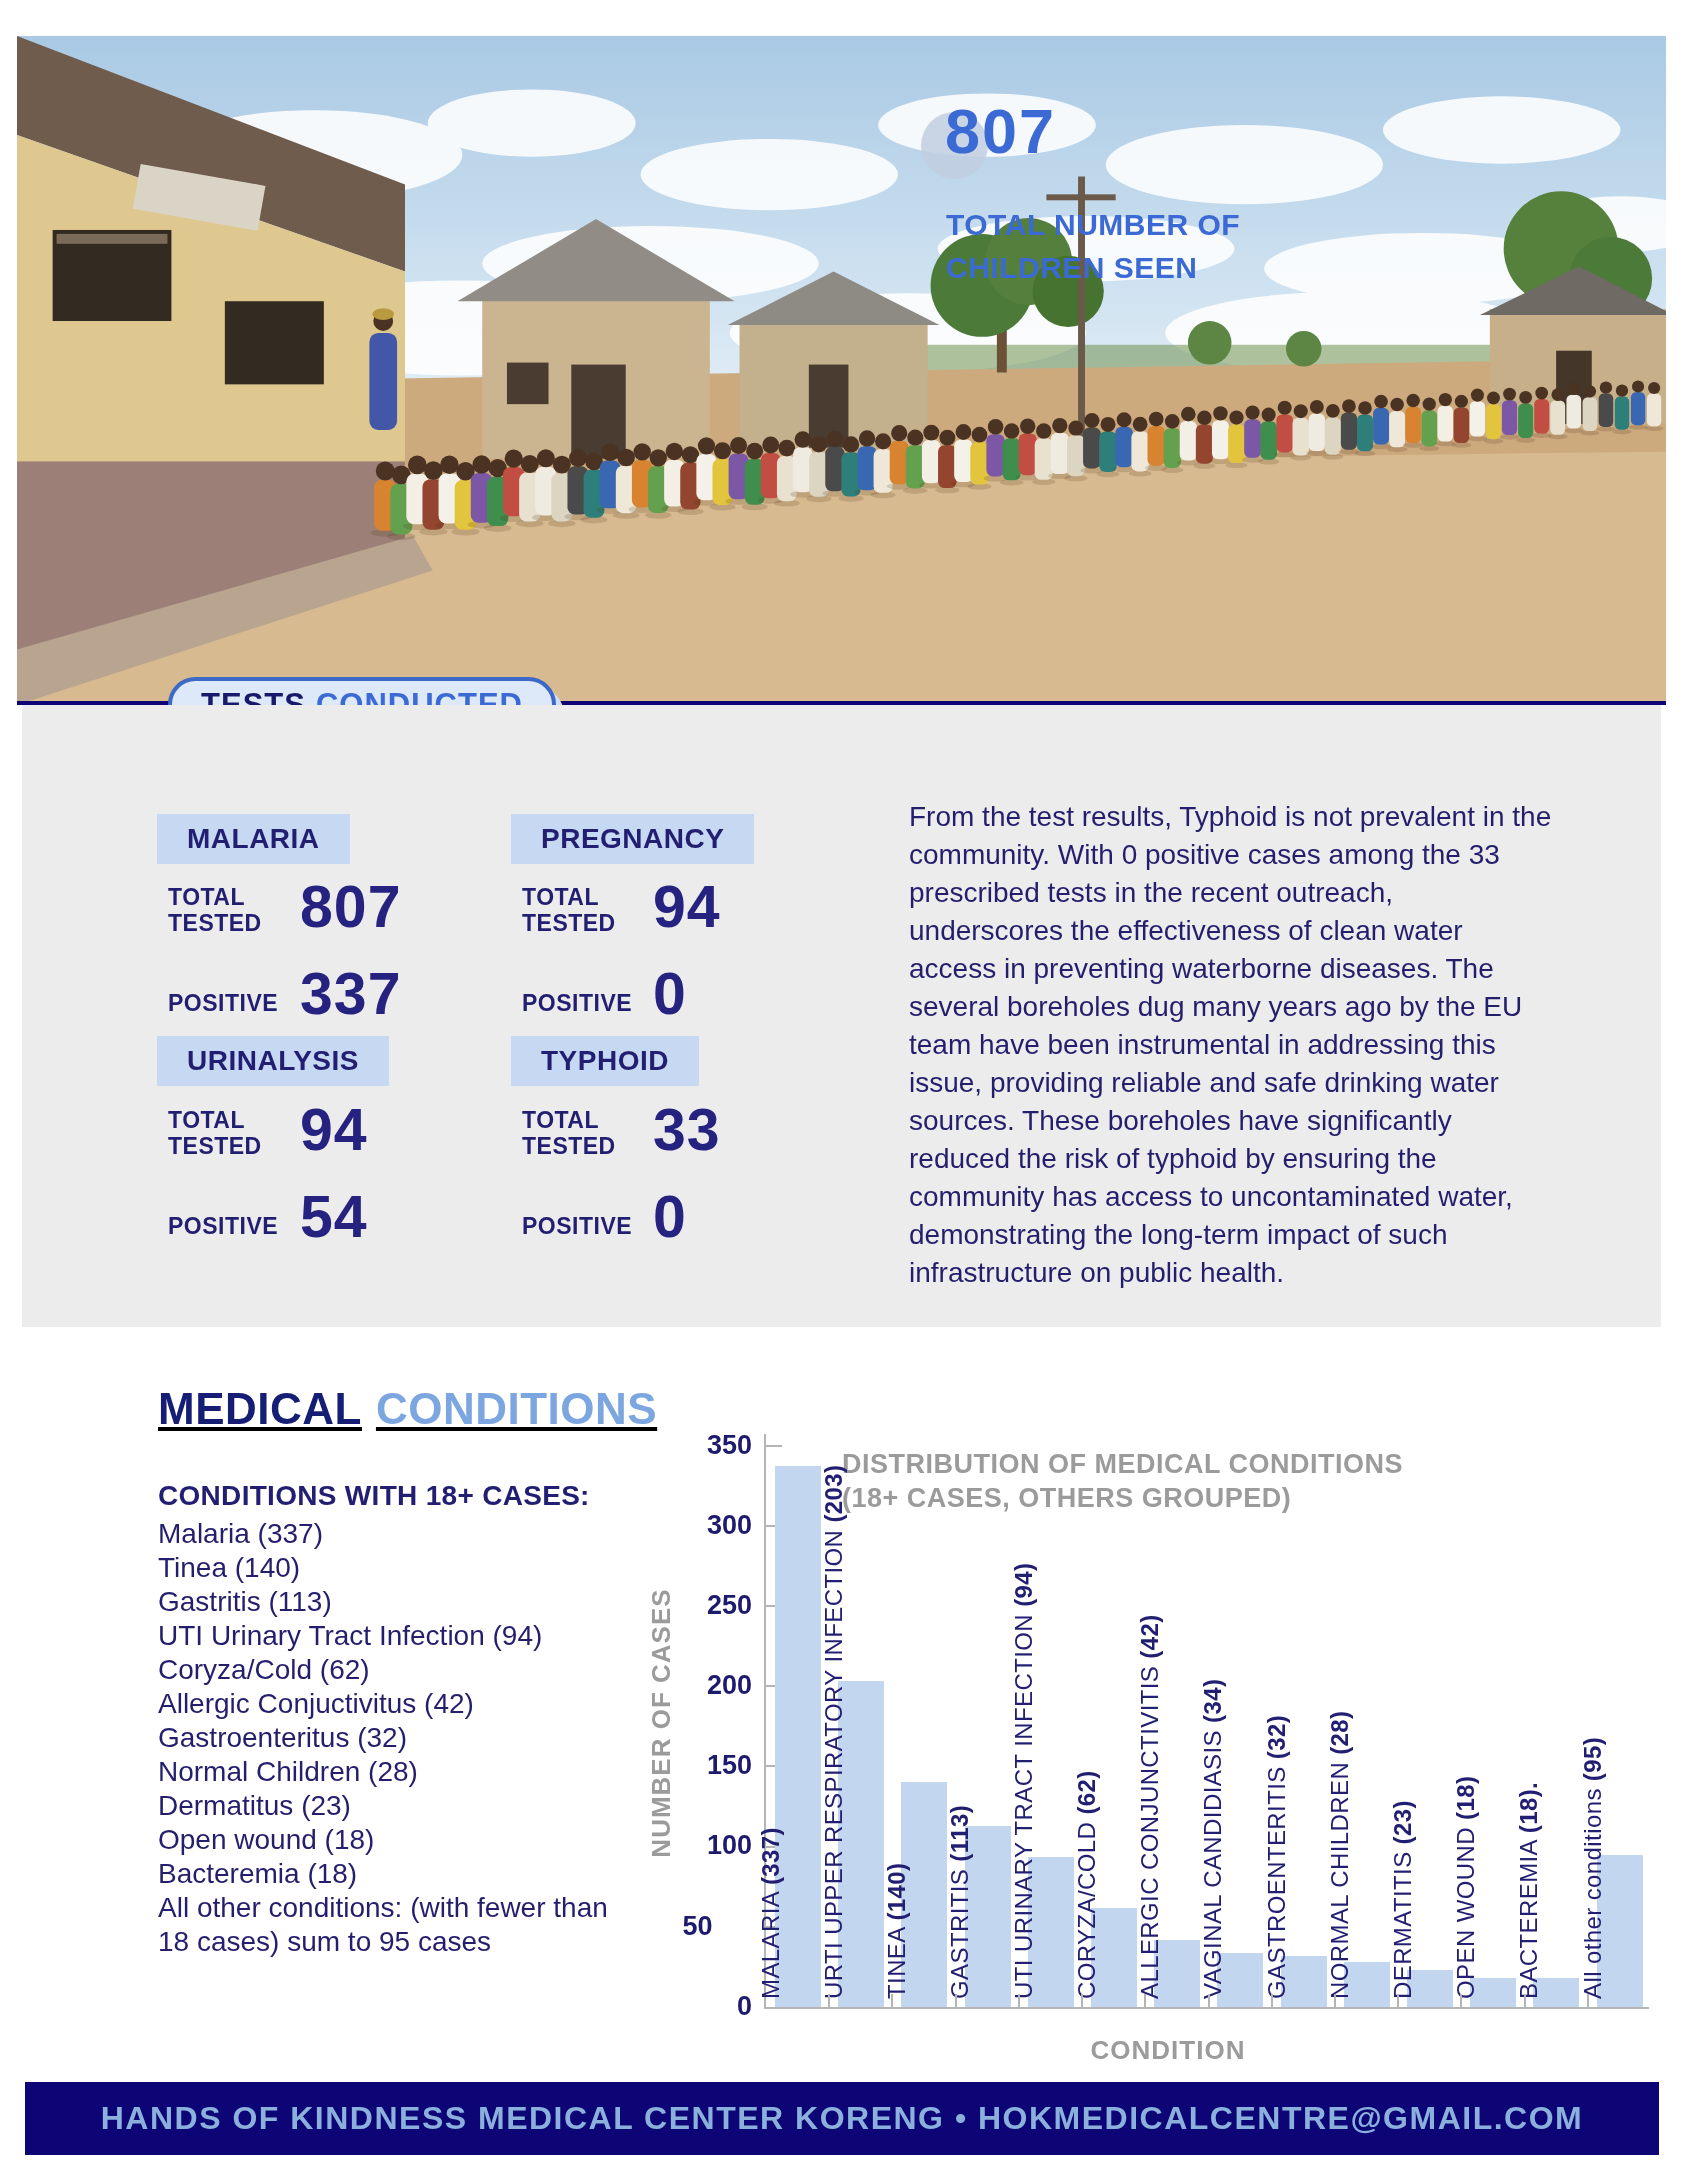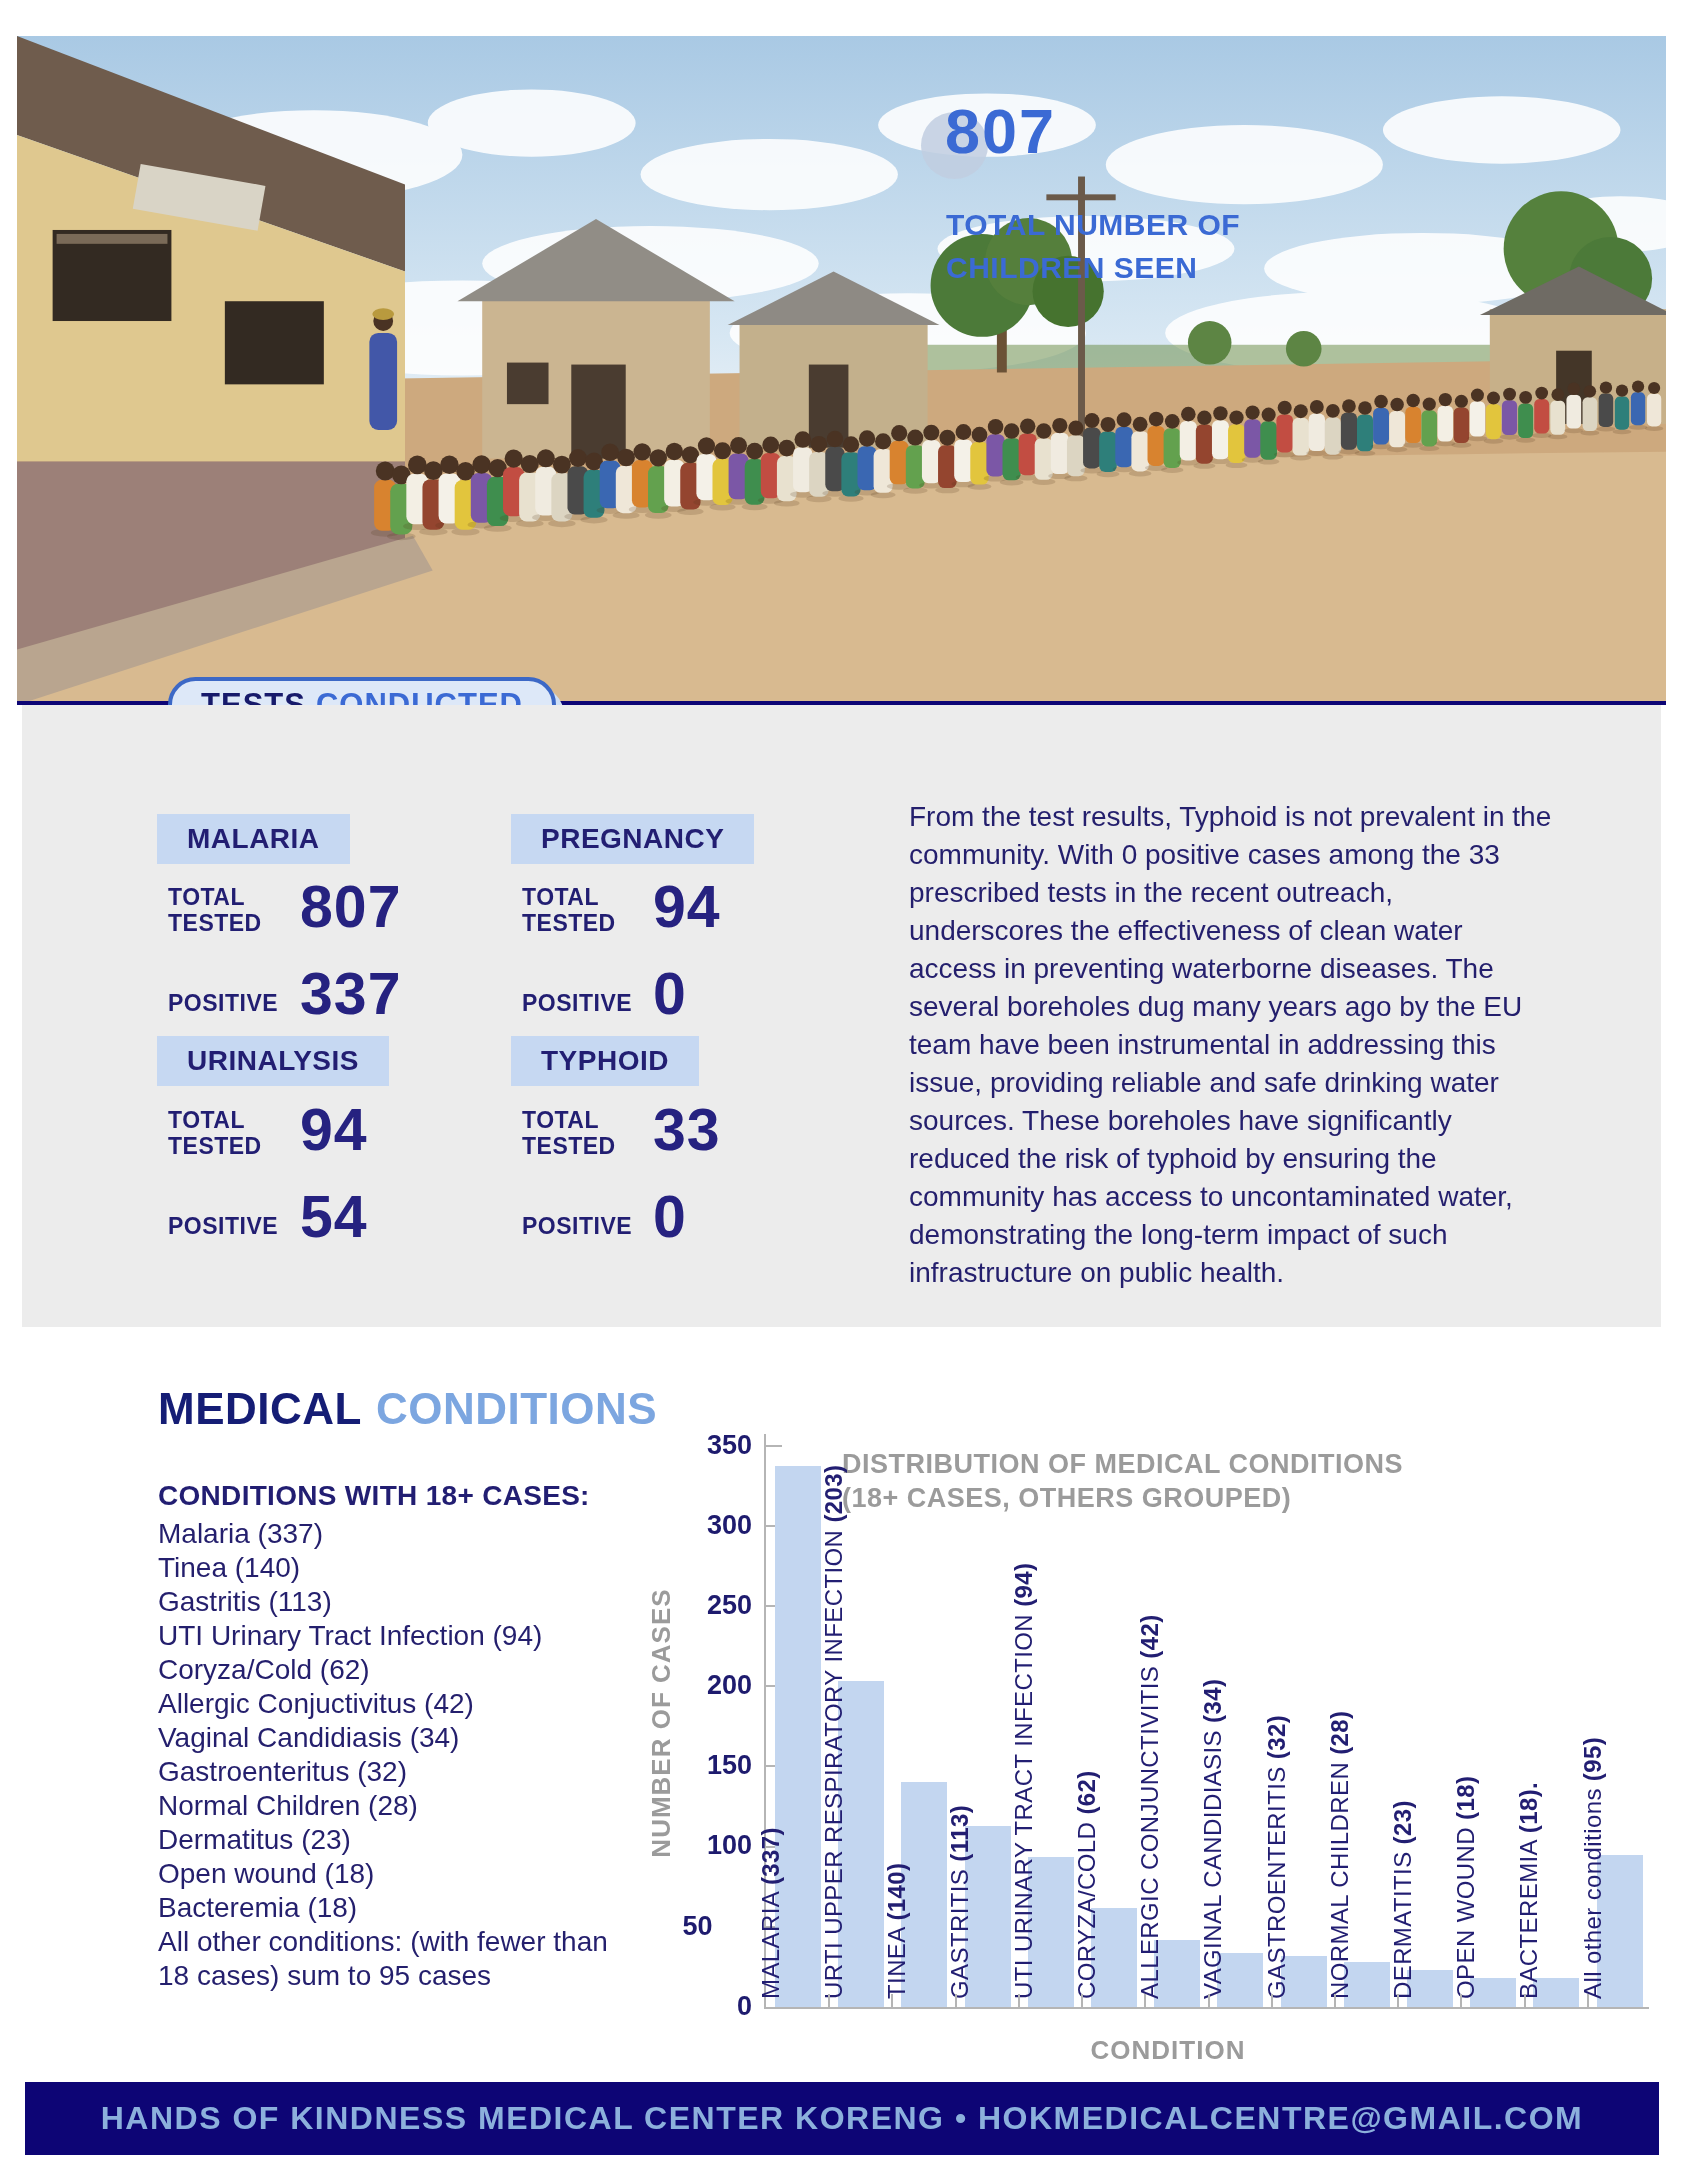--- a/index.html
+++ b/index.html
@@ -32,21 +32,21 @@
   .panel{left:22px;top:705px;width:1639px;height:622px;background:var(--panel);}
 
   .chip{position:absolute;height:50px;background:var(--chip);color:var(--navy);font-size:28px;font-weight:bold;
         display:flex;align-items:center;padding:0 30px;letter-spacing:0.5px;}
   .stat-label{position:absolute;font-size:23px;line-height:26px;font-weight:bold;color:var(--navy);letter-spacing:0.5px;}
   .stat-num{position:absolute;font-size:59px;font-weight:bold;color:#262280;letter-spacing:1px;}
 
   .narrative{left:909px;top:798px;width:644px;font-size:28px;line-height:38px;color:#241f6d;}
 
   
-  .mc-title{left:158px;top:1384px;font-size:44px;font-weight:bold;letter-spacing:0.5px;}
+  .mc-title{left:158px;top:1384px;font-size:44px;font-weight:bold;letter-spacing:0.5px;text-decoration:underline;}
   .mc-title .w1{color:#151d75;margin-right:14px;}
   .mc-title .w2{color:var(--title-lite);}
   .list-heading{left:158px;top:1480px;font-size:28px;font-weight:bold;color:var(--navy);letter-spacing:0.3px;}
   .cond-list{left:158px;top:1517px;width:450px;list-style:none;font-size:28px;line-height:34px;color:#241f6d;}
 
   
   .chart-plot{left:764px;top:1434px;width:885px;height:575px;border-left:2px solid var(--axis);border-bottom:2px solid var(--axis);}
   .bar{position:absolute;bottom:0;background:var(--bar);}
   .bar-label{position:absolute;bottom:8px;white-space:nowrap;font-size:24px;color:var(--navy);letter-spacing:0.4px;
              transform:rotate(-90deg);transform-origin:0 100%;}
@@ -451,21 +451,20 @@
   <span class="w1">MEDICAL</span><span class="w2">CONDITIONS</span>
 </div>
 <div class="abs list-heading">CONDITIONS WITH 18+ CASES:</div>
 <ul class="abs cond-list">
     <li>Malaria (337)</li>
     <li>Tinea (140)</li>
     <li>Gastritis (113)</li>
     <li>UTI Urinary Tract Infection (94)</li>
     <li>Coryza/Cold (62)</li>
     <li>Allergic Conjuctivitus (42)</li>
-    <li>Vaginal Candidiasis (34)</li>
     <li>Gastroenteritus (32)</li>
     <li>Normal Children (28)</li>
     <li>Dermatitus (23)</li>
     <li>Open wound (18)</li>
     <li>Bacteremia (18)</li>
     <li>All other conditions: (with fewer than 18 cases) sum to 95 cases</li>
   </ul>
 
 <div class="abs chart-title">
   <div>DISTRIBUTION OF MEDICAL CONDITIONS</div>

